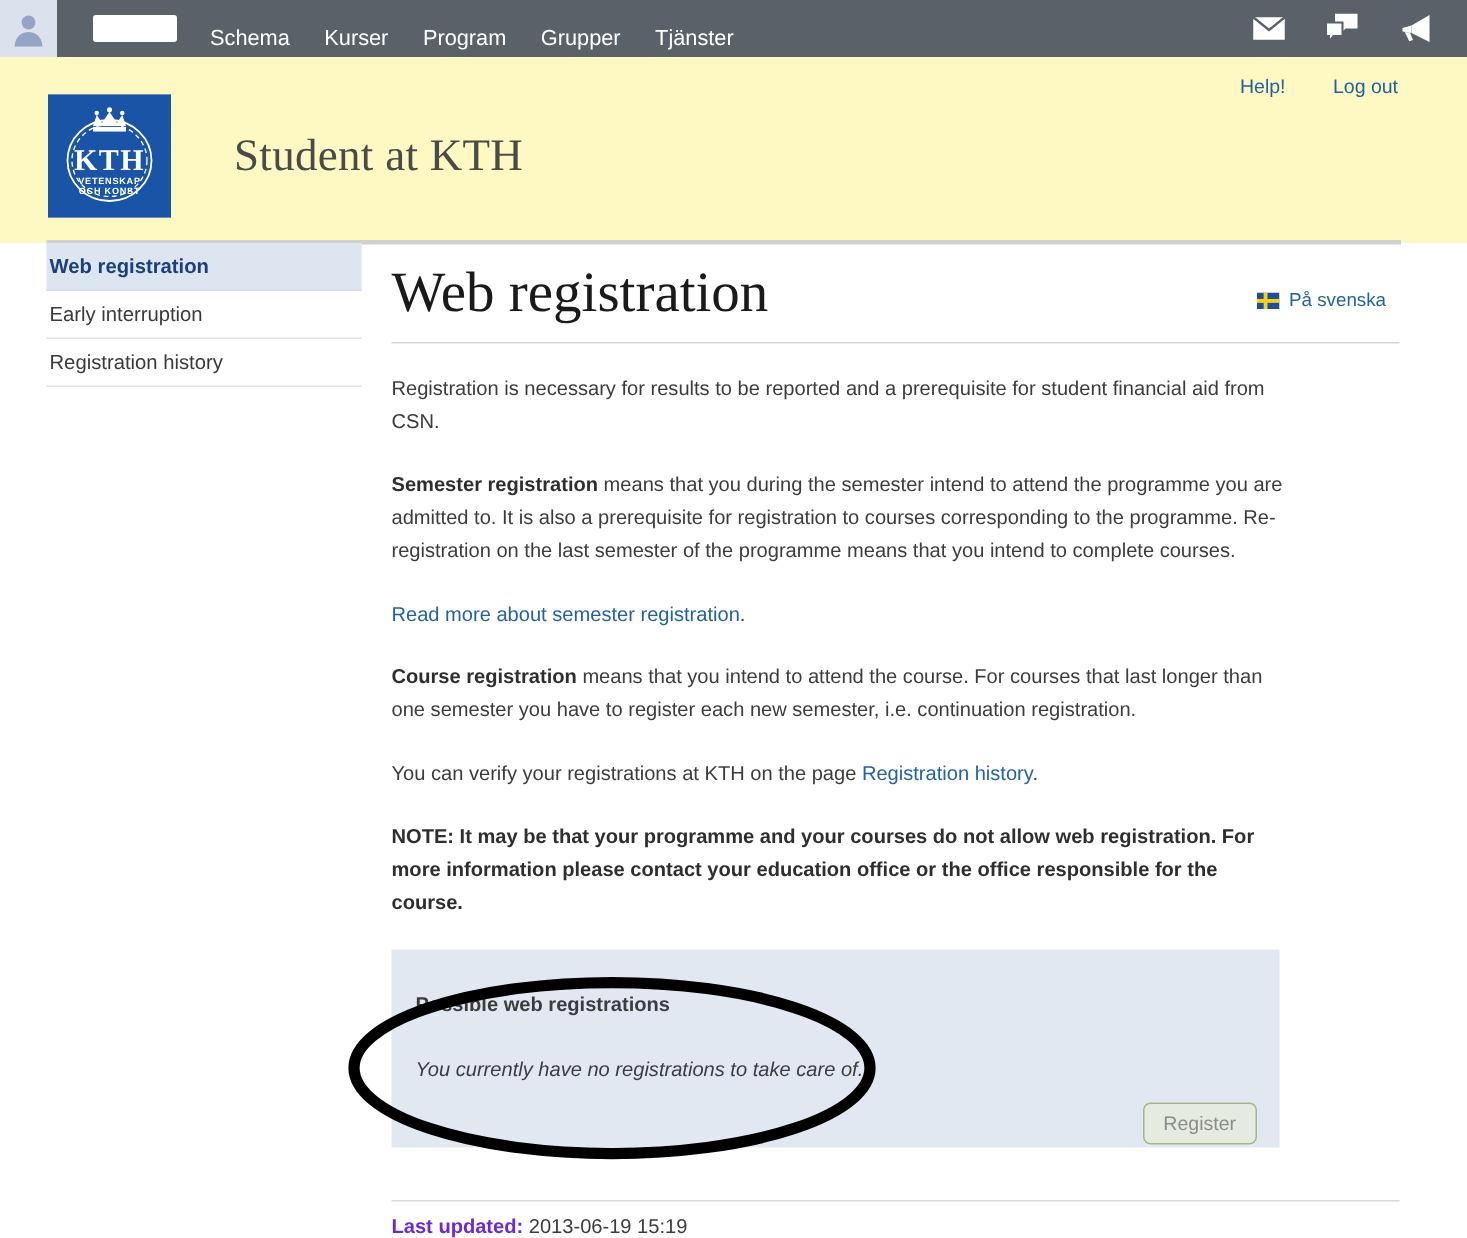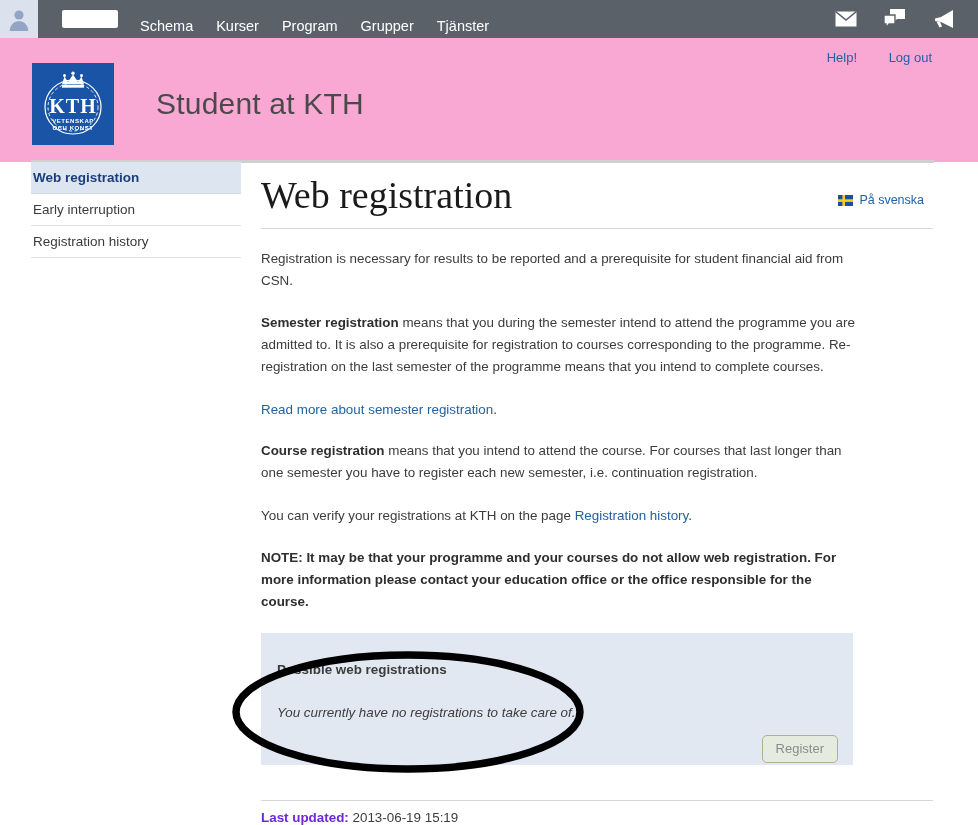--- a/index.html
+++ b/index.html
@@ -50,41 +50,41 @@
     display: flex; align-items: center;
     gap: 26px;
     padding-right: 22px;
   }
   .topicons span { display: block; line-height: 0; }
 
   
   .page-header {
     position: absolute; top: 38px; left: 0;
     width: 978px; height: 124px;
-    background: #f9a8d4;
+    background: #fef9c3;
   }
   .header-links {
     position: absolute; right: 46px; top: 12px;
     font-size: 13px;
   }
   .header-links a {
     color: #2362a2; text-decoration: none; margin-left: 28px;
   }
   .logo-row {
     position: absolute; left: 32px; top: 25px;
     display: flex; align-items: center; text-align: center;
   }
   .kth-logo {
     width: 82px; height: 82px;
     background: #1954a6;
     display: block;
   }
   .site-title {
     margin-left: 42px;
-    font-family: Liberation Sans, sans-serif;
+    font-family: Liberation Serif, serif;
     font-size: 30px;
     color: #4a4a4a;
     letter-spacing: 0.2px;
   }
   .header-rule {
     position: absolute; left: 31px; top: 122px;
     width: 903px; height: 3px;
     background: #d0d0d0;
   }
 

